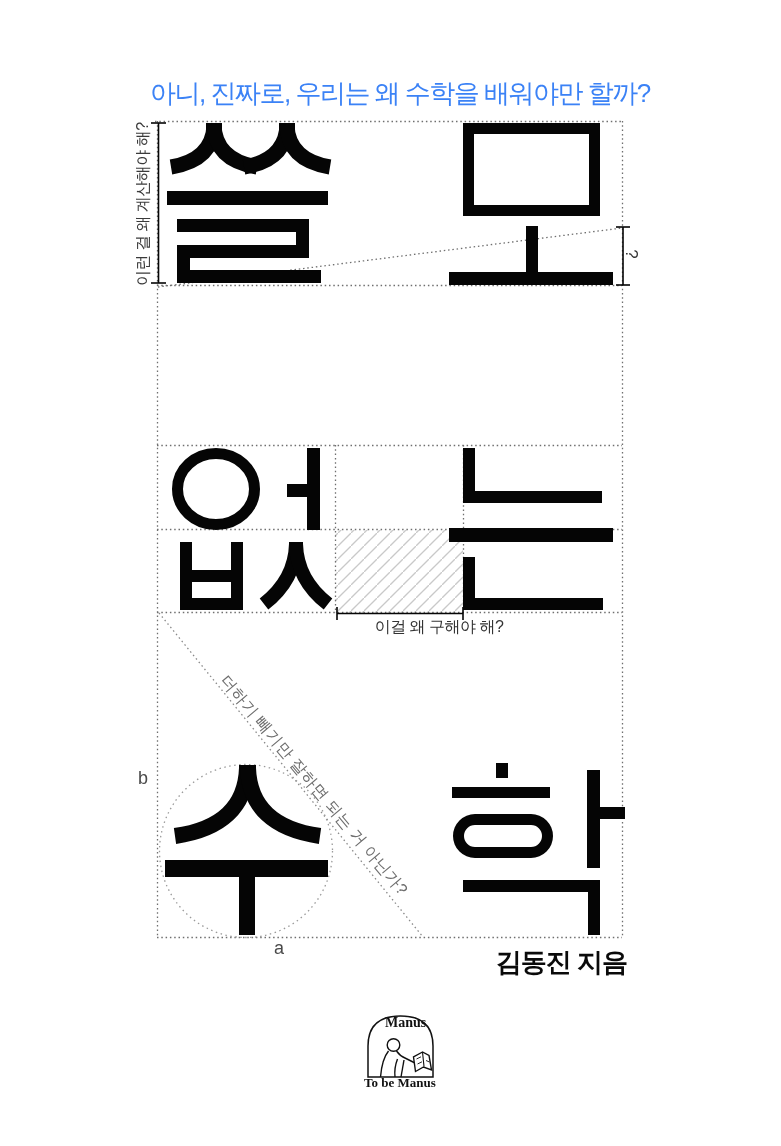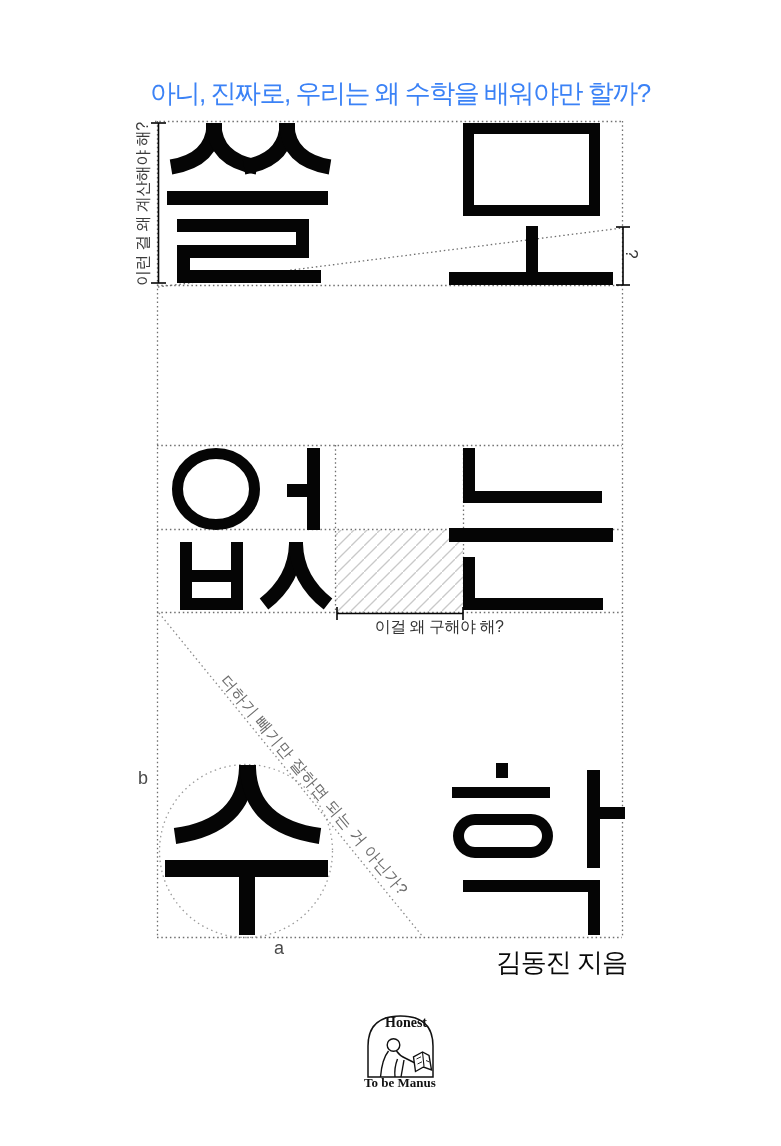--- a/index.html
+++ b/index.html
@@ -22,21 +22,21 @@
   }
   .diag-text{
     left:231px;top:671px;transform:rotate(50deg);transform-origin:0 0;
     font-size:16px;color:#6e6e6e;white-space:nowrap;letter-spacing:0.5px;
   }
   .label-b{left:138px;top:768px;font-size:18px;color:#4a4a4a;}
   .label-a{left:274px;top:938px;font-size:18px;color:#4a4a4a;}
   .qmark{left:626px;top:244px;font-size:17px;color:#333333;transform:rotate(90deg);}
   .author{
     left:327px;top:945px;width:300px;text-align:right;
-    font-size:26px;color:#0a0a0a;letter-spacing:-1px;font-weight:400;white-space:nowrap;
+    font-size:26px;color:#0a0a0a;letter-spacing:-1px;font-weight:700;white-space:nowrap;
   }
   .logo-name{
     left:385px;top:1015px;font-family:"Liberation Serif", serif;
     font-weight:bold;font-size:14px;color:#111111;white-space:nowrap;
   }
   .logo-tagline{
     left:400px;top:1075px;transform:translateX(-50%);
     font-family:"Liberation Serif", serif;font-weight:bold;font-size:13px;
     color:#111111;white-space:nowrap;
   }
@@ -181,17 +181,17 @@
   <div class="abs hatch-label">이걸 왜 구해야 해?</div>
 
   <div class="abs diag-text">더하기 빼기만 잘하면 되는 거 아닌가?</div>
 
   <div class="abs label-b">b</div>
 
   <div class="abs label-a">a</div>
 
   <div class="abs author">김동진 지음</div>
 
-  <div class="abs logo-name">Honest</div>
+  <div class="abs logo-name">Manus</div>
 
   <div class="abs logo-tagline">To be Manus</div>
 
 </div>
 
 </body></html>

